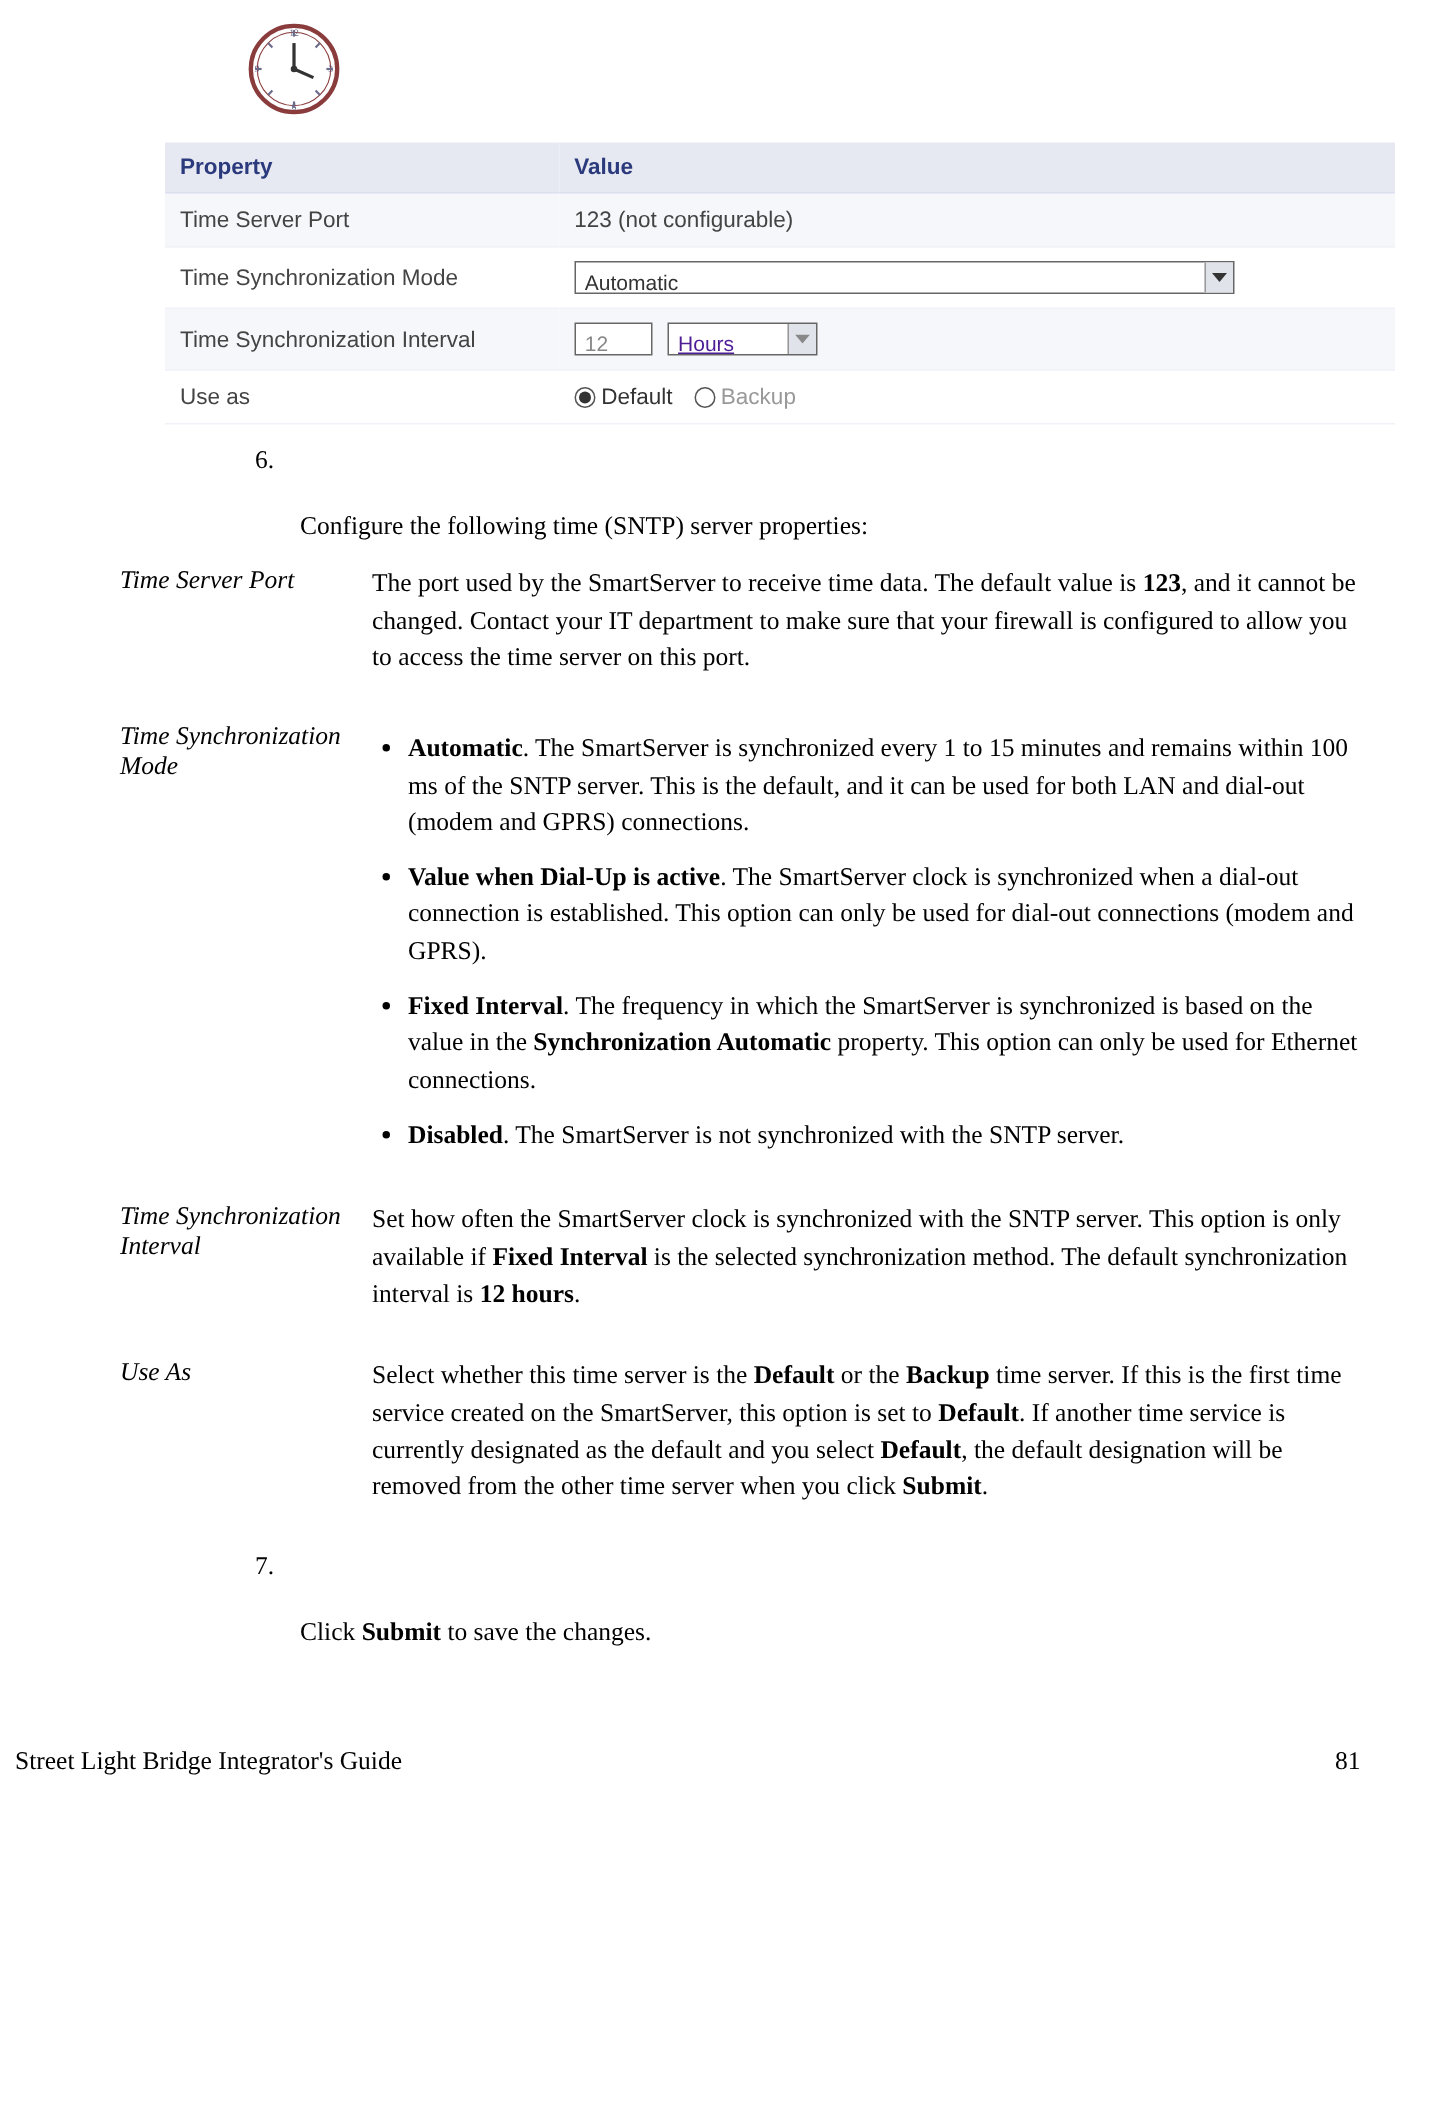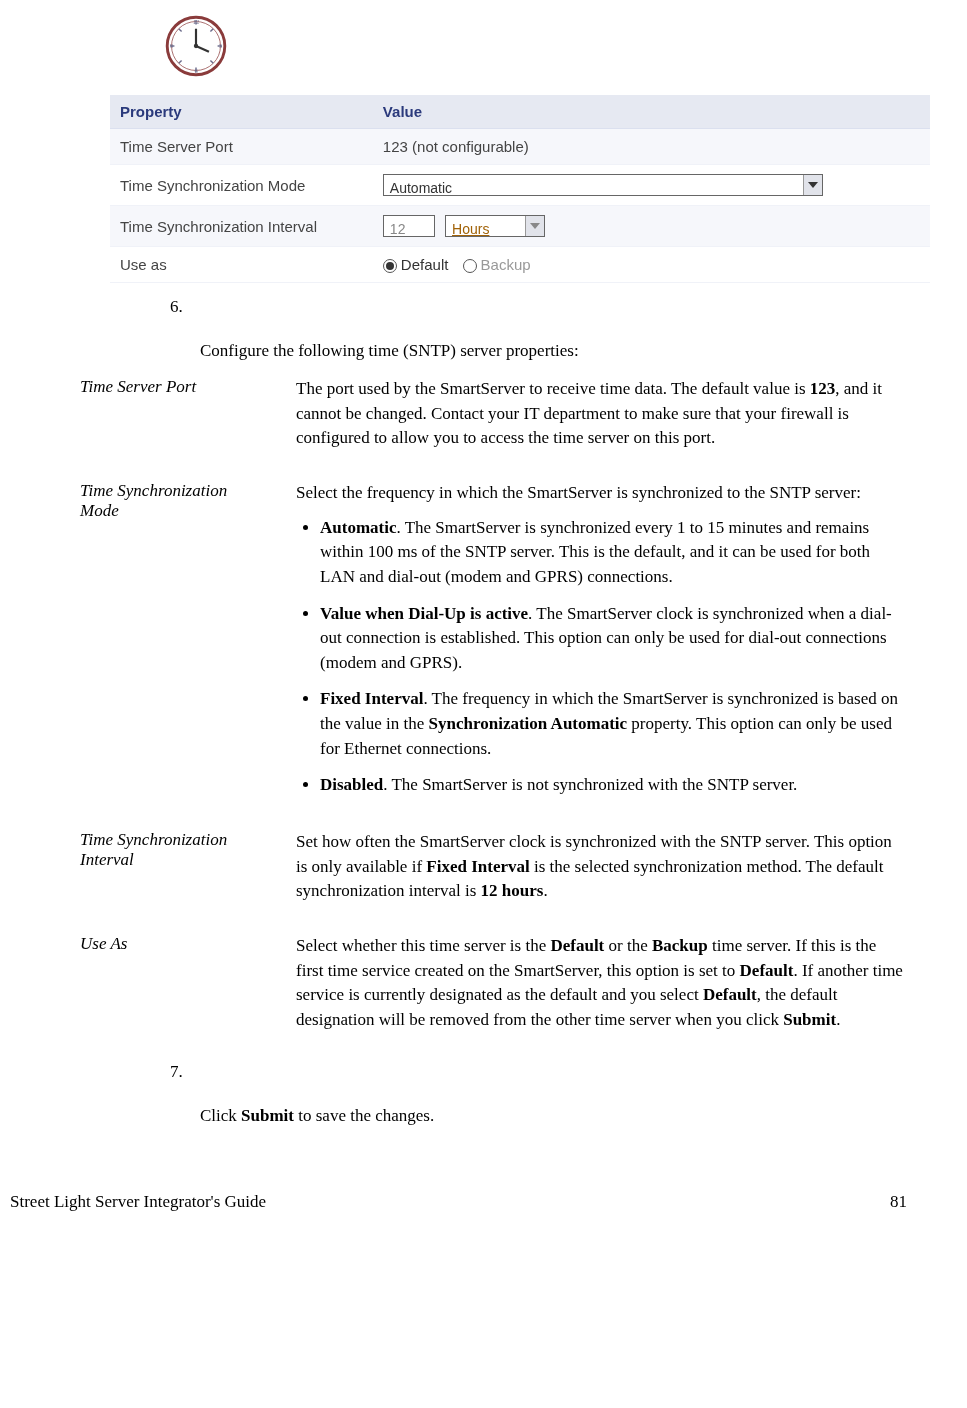--- a/index.html
+++ b/index.html
@@ -128,21 +128,21 @@
   .def-row {
     display:flex;
     margin-bottom: 20px;
   }
   .def-term {
     width: 160px;
     flex-shrink:0;
     font-style: italic;
     padding-right: 8px;
   }
-  .def-body { flex:1; line-height: 1.45; margin-left: 48px; }
+  .def-body { flex:1; line-height: 1.45; }
   .def-body p { margin:0 0 10px 0; }
   ul.bullets {
     list-style: disc;
     margin: 6px 0 0 0;
     padding-left: 24px;
   }
   ul.bullets li {
     margin-bottom: 12px;
     line-height: 1.45;
   }
@@ -204,21 +204,21 @@
                   <polygon points="0,0 10,0 5,6" fill="#333"></polygon>
                 </svg>
           </span>
         </span>
       </td>
     </tr>
     <tr>
       <td>Time Synchronization Interval</td>
       <td>
         <span class="inp">12</span>
-        <span class="sel narrow" style="color:#a16207;text-decoration:underline;">
+        <span class="sel narrow" style="color:#4c1d95;text-decoration:underline;">
           <span>Hours</span>
           <span class="caret">
             <svg viewBox="0 0 10 6">
                   <polygon points="0,0 10,0 5,6" fill="#888"></polygon>
                 </svg>
           </span>
         </span>
       </td>
     </tr>
     <tr>
@@ -247,21 +247,20 @@
     <div class="def-row">
       <div class="def-term">Time Server Port</div>
       <div class="def-body">
         <p><span>The port used by the SmartServer to receive time data.  The default value is </span><span class="bold">123</span><span>, and it cannot be changed.  Contact your IT department to make sure that your firewall is configured to allow you to access the time server on this port.</span></p>
       </div>
     </div>
 
     <div class="def-row">
       <div class="def-term">Time Synchronization Mode</div>
       <div class="def-body">
-        <p>Select the frequency in which the SmartServer is synchronized to the SNTP server:</p>
         <ul class="bullets">
           <li><span class="bold">Automatic</span><span>.  The SmartServer is synchronized every 1 to 15 minutes and remains within 100 ms of the SNTP server.  This is the default, and it can be used for both LAN and dial-out (modem and GPRS) connections.</span></li>
           <li><span class="bold">Value when Dial-Up is active</span><span>.  The SmartServer clock is synchronized when a dial-out connection is established.  This option can only be used for dial-out connections (modem and GPRS).</span></li>
           <li><span class="bold">Fixed Interval</span><span>.  The frequency in which the SmartServer is synchronized is based on the value in the </span><span class="bold">Synchronization Automatic</span><span> property.  This option can only be used for Ethernet connections.</span></li>
           <li><span class="bold">Disabled</span><span>.  The SmartServer is not synchronized with the SNTP server.</span></li>
         </ul>
       </div>
     </div>
 
     <div class="def-row">
@@ -283,15 +282,15 @@
   <div class="step-list">
     <div class="step-item">
       <div class="step-num">7.</div>
       <div class="step-text"><span>Click </span><span class="bold">Submit</span><span> to save the changes.</span></div>
     </div>
   </div>
 
 </div>
 
 <div class="footer">
-  <span>Street Light Server Integrator's Guide</span>
+  <span>Street Light Bridge Integrator's Guide</span>
   <span>81</span>
 </div>
 
 </body></html>

